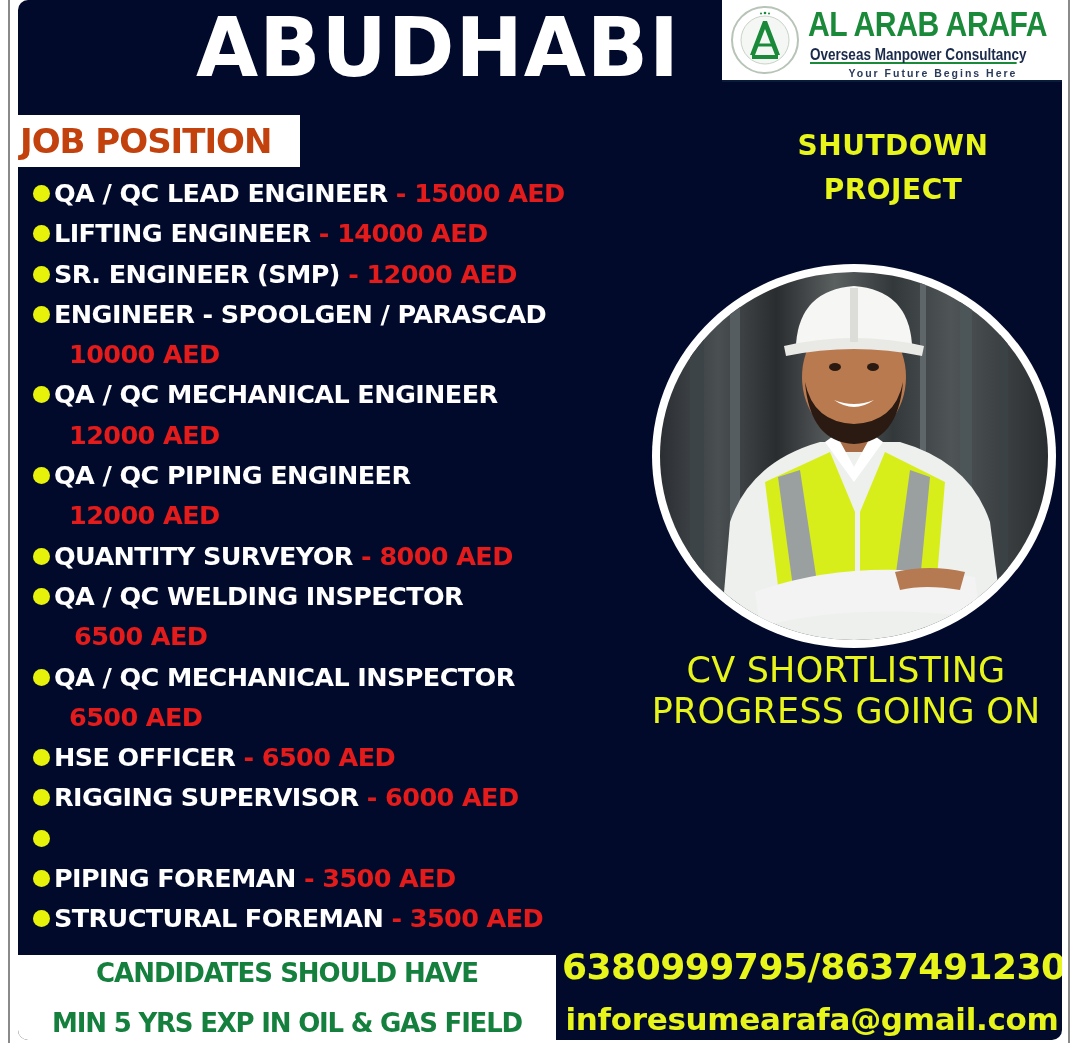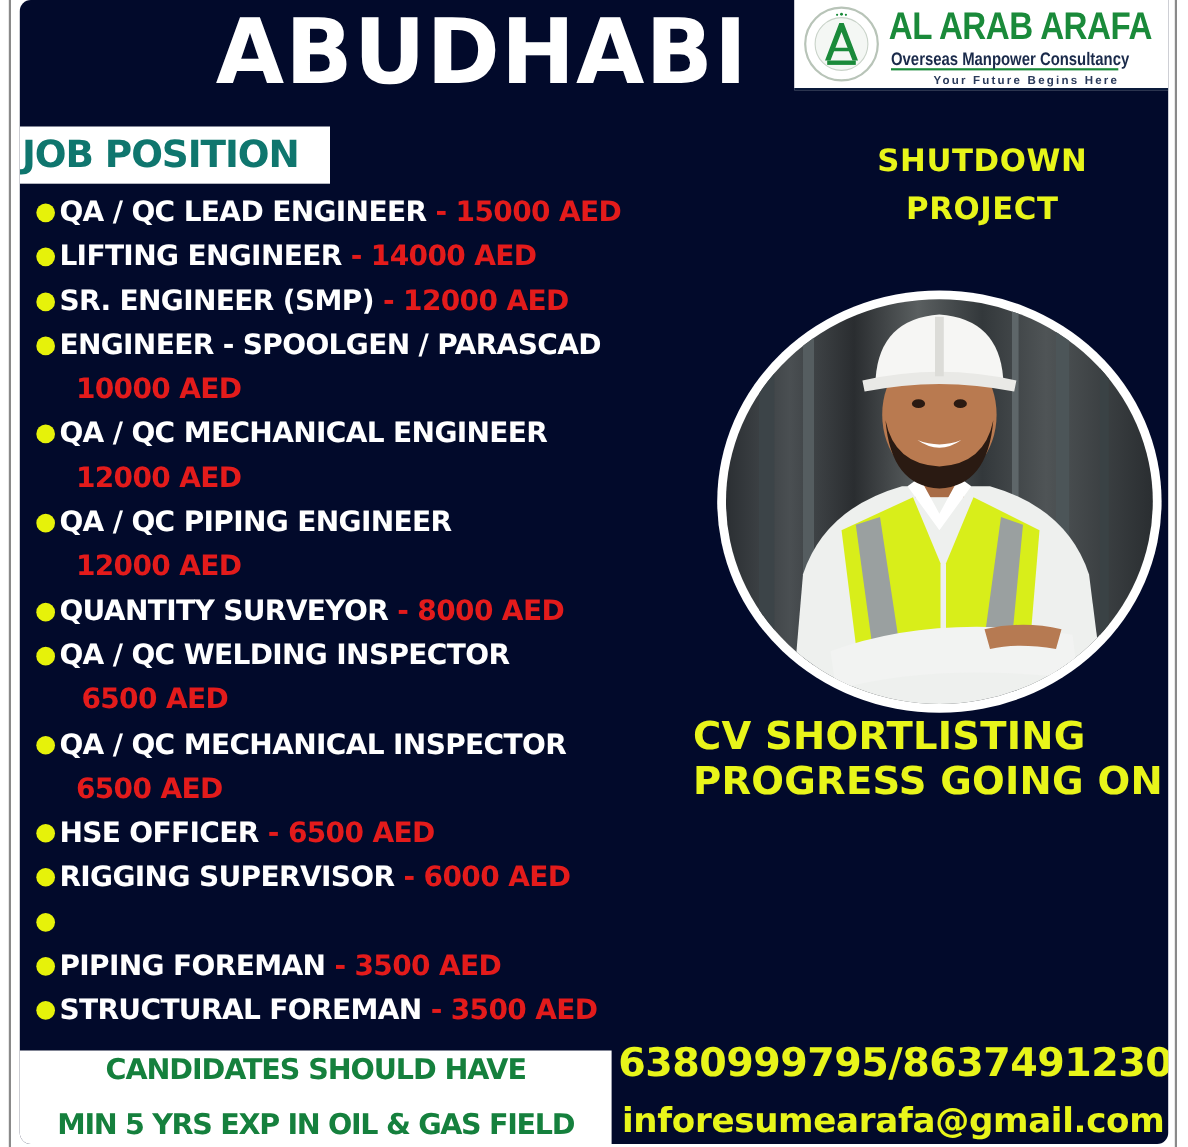--- a/index.html
+++ b/index.html
@@ -40,21 +40,21 @@
     white-space: nowrap; border-bottom: 2px solid #1a8a3a;
   }
   .logo-tag {
     position: absolute; left: 86px; top: 66px; width: 250px; height: 14px;
     color: #2a3a5a; font-family: "Liberation Sans", sans-serif; font-weight: bold;
     font-size: 10.5px; line-height: 14px; text-align: center; letter-spacing: 2px; white-space: nowrap;
   }
 
   .job-position-label {
     position: absolute; left: 0; top: 115px; width: 282px; height: 52px;
-    background: #ffffff; color: #0f766e; font-weight: bold; font-size: 34px;
+    background: #ffffff; color: #c2410c; font-weight: bold; font-size: 34px;
     line-height: 52px; padding-left: 2px; letter-spacing: -1px; white-space: nowrap;
   }
 
   .jobs { position: absolute; left: 0; top: 173px; width: 680px; }
   .job-line {
     position: relative; height: 40.3px; line-height: 40px;
     font-weight: bold; font-size: 25.5px; letter-spacing: -0.6px; white-space: nowrap;
   }
   .bullet {
     position: absolute; left: 15px; top: 12px; width: 17px; height: 17px;
@@ -78,21 +78,21 @@
   }
   .photo {
     position: absolute; left: 642px; top: 272px; width: 388px; height: 368px;
     border-radius: 50%; overflow: hidden;
     background: linear-gradient(90deg, #2b2f33 0%, #4a4f52 15%, #2a2d30 30%, #5a5f60 45%, #33383b 60%, #4f5456 75%, #2a2e31 100%);
   }
   .photo svg { position: absolute; left: 0; top: 0; }
 
   .cv-status {
     position: absolute; left: 612px; top: 650px; width: 432px;
-    color: #e8f51a; font-weight: bold; font-size: 35px; line-height: 41px; text-align: left;
+    color: #e8f51a; font-weight: normal; font-size: 35px; line-height: 41px; text-align: center;
     letter-spacing: 0.2px; white-space: nowrap;
   }
 
   .requirements {
     position: absolute; left: 0; top: 955px; width: 538px; height: 85px;
     background: #ffffff; color: #15803d; font-weight: bold; text-align: center;
   }
   .req-line1 { position: absolute; left: 0; top: 0; width: 538px; height: 36px; line-height: 36px; font-size: 26px; letter-spacing: -1px; white-space: nowrap; }
   .req-line2 { position: absolute; left: 0; top: 50px; width: 538px; height: 36px; line-height: 36px; font-size: 26px; letter-spacing: -1.2px; white-space: nowrap; }
 

